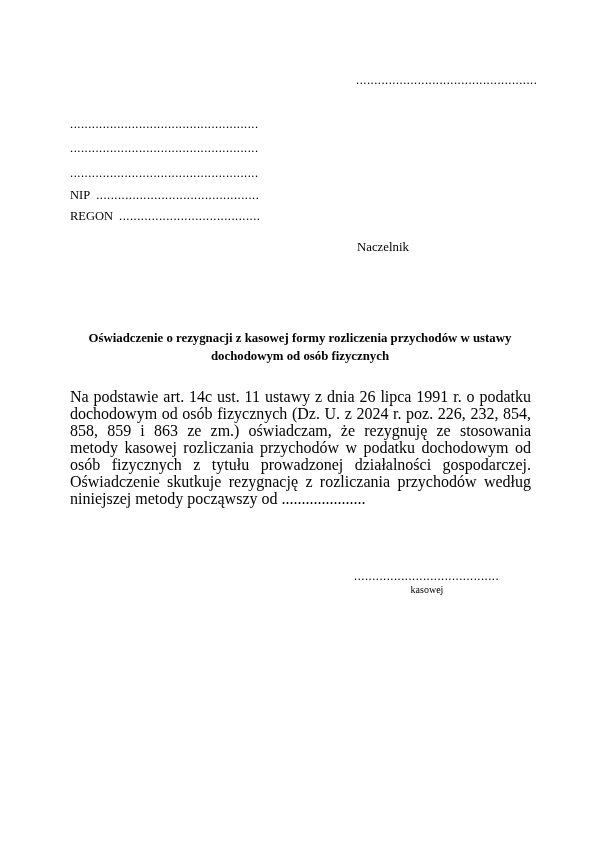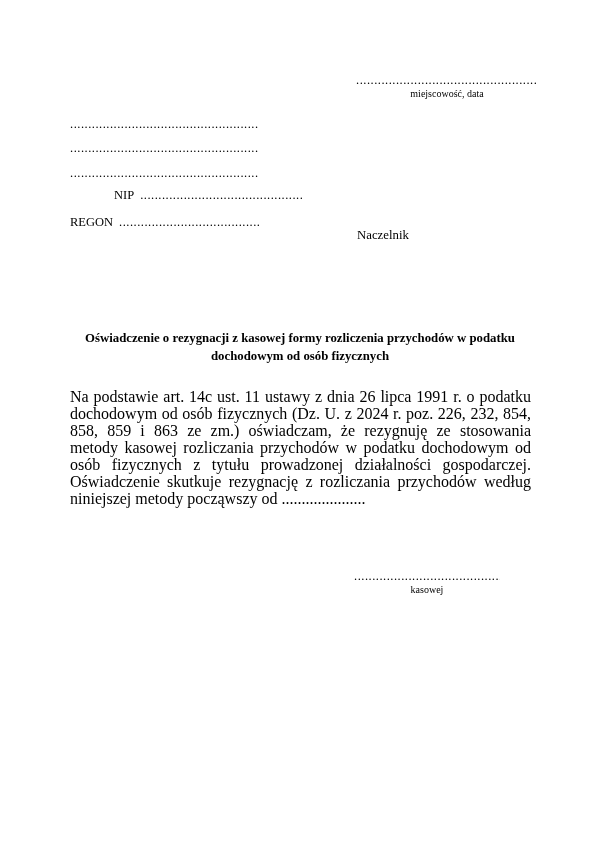--- a/index.html
+++ b/index.html
@@ -47,33 +47,33 @@
     left: 70px;
     width: 189px;
     font-size: 12.5px;
     line-height: 14px;
   }
   .addr-row .fill-line { height: 14px; line-height: 14px; }
   .addr-line-1 { top: 117px; }
   .addr-line-2 { top: 141px; }
   .addr-line-3 { top: 166px; }
   .label-row { display: flex; align-items: baseline; }
-  .nip-row   { top: 188px; margin-left: 44px; }
-  .regon-row { top: 215px; text-align: right; }
+  .nip-row   { top: 188px; }
+  .regon-row { top: 209px; text-align: right; }
   .label-row .lbl { flex: 0 0 auto; }
   .label-row .fill-line {
     flex: 1 1 auto;
     width: auto;
     margin-left: 6px;
   }
 
   
   .addressee {
     left: 357px;
-    top: 228px;
+    top: 240px;
     font-size: 12.8px;
     line-height: 15px;
   }
 
   
   .doc-title {
     left: 70px;
     top: 330px;
     width: 460px;
     text-align: center;
@@ -100,21 +100,20 @@
     text-align: center;
   }
 </style>
 </head>
 <body>
 
 <div class="page">
 
   <div class="abs place-date">
     <span class="fill-line">....................................................................................................</span>
-    <span class="caption">miejscowość, data</span>
   </div>
 
   <div class="abs addr-row addr-line-1">
     <span class="fill-line">....................................................................................................</span>
   </div>
   <div class="abs addr-row addr-line-2">
     <span class="fill-line">....................................................................................................</span>
   </div>
   <div class="abs addr-row addr-line-3">
     <span class="fill-line">....................................................................................................</span>
@@ -124,21 +123,21 @@
     <span class="lbl">NIP</span>
     <span class="fill-line">....................................................................................................</span>
   </div>
   <div class="abs addr-row label-row regon-row">
     <span class="lbl">REGON</span>
     <span class="fill-line">....................................................................................................</span>
   </div>
 
   <div class="abs addressee">Naczelnik</div>
 
-  <div class="abs doc-title">Oświadczenie o rezygnacji z kasowej formy rozliczenia przychodów w podatku dochodowym od osób fizycznych</div>
+  <div class="abs doc-title">Oświadczenie o rezygnacji z kasowej formy rozliczenia przychodów w ustawy dochodowym od osób fizycznych</div>
 
   <div class="abs doc-body">Na podstawie art. 14c ust. 11 ustawy z dnia 26 lipca 1991 r. o podatku dochodowym od osób fizycznych (Dz. U. z 2024 r. poz. 226, 232, 854, 858, 859 i 863 ze zm.) oświadczam, że rezygnuję ze stosowania metody kasowej rozliczania przychodów w podatku dochodowym od osób fizycznych z tytułu prowadzonej działalności gospodarczej. Oświadczenie skutkuje rezygnację z rozliczania przychodów według niniejszej metody począwszy od .....................</div>
 
   <div class="abs signature">
     <span class="fill-line">....................................................................................................</span>
     <span class="caption">kasowej</span>
   </div>
 
 </div>
 

